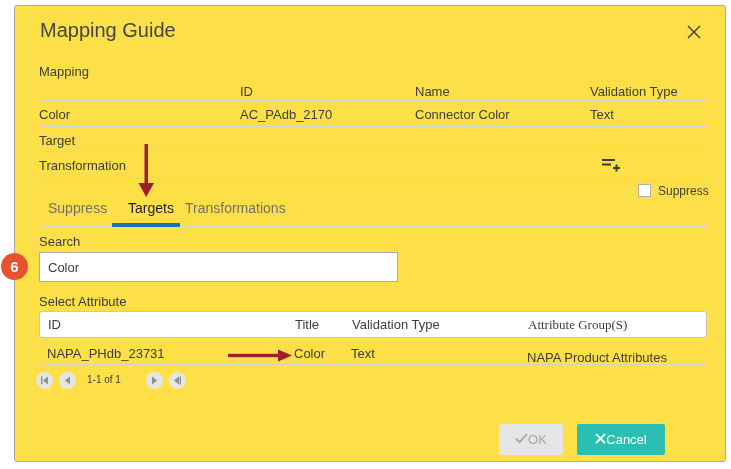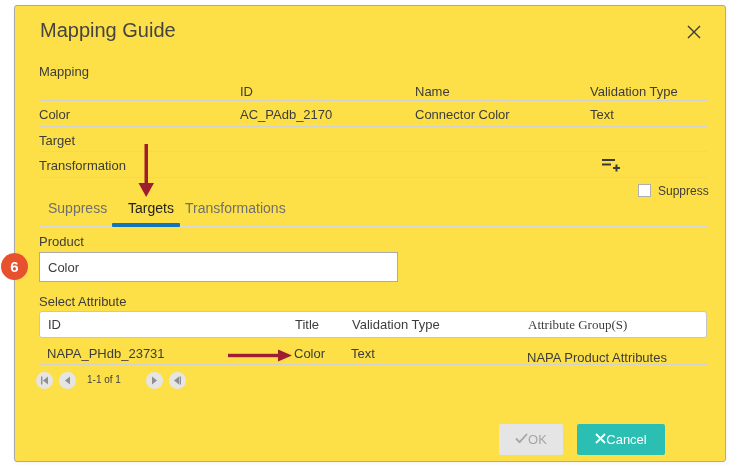--- a/index.html
+++ b/index.html
@@ -91,21 +91,21 @@
     <div class="abs tabbar-line" style="left:24px; top:220px; width:668px;"></div>
     <div class="abs tab-underline" style="left:97px; top:217px; width:68px; background:#1474b8;"></div>
 
     <div class="abs" style="left:123px; top:138px;">
       <svg width="16" height="54" viewBox="0 0 16 54">
         <rect x="6.5" y="0" width="3.5" height="40" fill="#9e1d30"></rect>
         <polygon points="0.5,39 16,39 8.2,53" fill="#9e1d30"></polygon>
       </svg>
     </div>
 
-    <div class="abs lbl" style="left:24px; top:228px;">Product</div>
+    <div class="abs lbl" style="left:24px; top:228px;">Search</div>
     <input class="abs search-input" style="left: 24px; top: 246px;" type="text" value="Color">
 
     <div class="abs lbl" style="left:24px; top:288px;">Select Attribute</div>
     <div class="abs sa-headerbox" style="left:24px; top:305px;">
       <div class="abs cell" style="left:8px; top:5px;">ID</div>
       <div class="abs cell" style="left:255px; top:5px;">Title</div>
       <div class="abs cell" style="left:312px; top:5px;">Validation Type</div>
       <div class="abs cell" style="left:488px; top:5px;font-family:Liberation Serif, serif;">Attribute Group(S)</div>
     </div>
     <div class="abs row-hit" style="left:24px; top:336px; width:668px; height:22px;">

